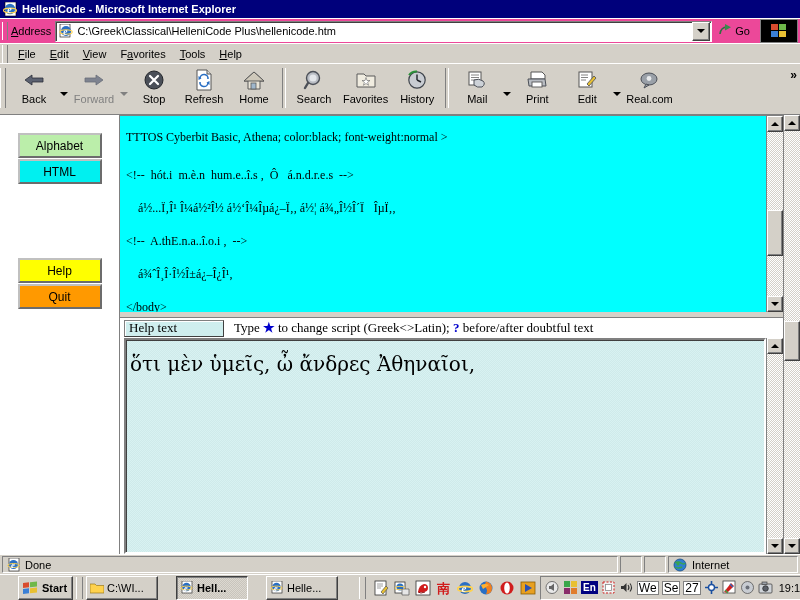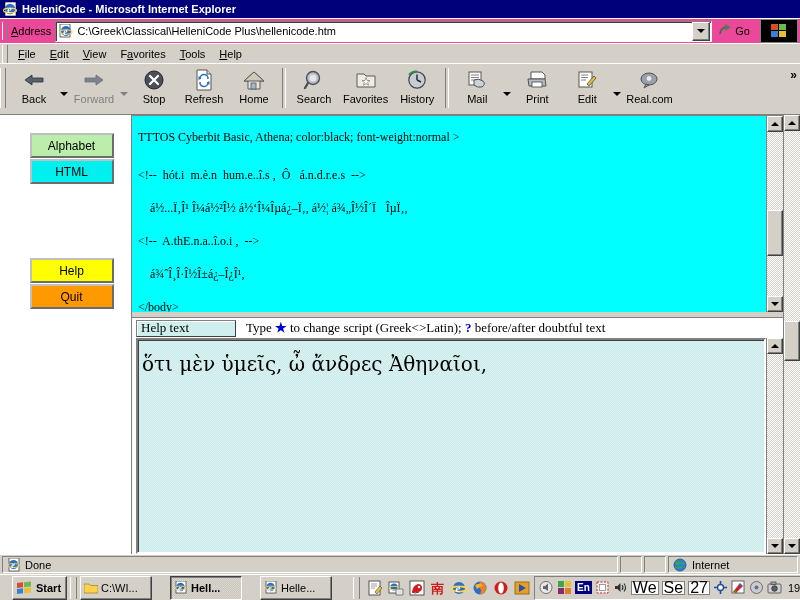--- a/index.html
+++ b/index.html
@@ -112,21 +112,21 @@
   .chev{
     position:absolute;right:3px;top:4px;color:#000;font-size:12px;font-weight:bold;
   }
   
   .content{
     flex:1;display:flex;background:#ffffff;position:relative;overflow:hidden;
   }
   .sidebar{
     width:120px;flex:none;background:#ffffff;
     border-right:1px solid #808080;
-    padding-top:18px;box-sizing:border-box;margin-left:12px;
+    padding-top:18px;box-sizing:border-box;
   }
   .sbtn{
     width:80px;height:21px;margin:0 auto 1px auto;
     display:flex;align-items:center;justify-content:center;
     font-size:12px;color:#000;
     border:2px outset #c0c0c0;
     font-family:"Liberation Sans",sans-serif;
   }
   .sbtn.gap{margin-top:74px;}
   .rightcol{flex:1;display:flex;flex-direction:column;min-width:0;}
@@ -242,21 +242,21 @@
   .st-main{flex:1;gap:4px;}
   .st-small{width:22px;margin-left:2px;}
   .st-zone{width:130px;margin-left:2px;gap:5px;}
   
   .taskbar{
     position:absolute;left:0;top:574px;width:800px;height:26px;
     background:#d4d0c8;border-top:1px solid #ffffff;
     display:flex;align-items:center;padding:1px 0;box-sizing:border-box;
   }
   .start{
-    height:22px;margin-left:12px;display:flex;align-items:center;gap:3px;
+    height:22px;margin-left:18px;display:flex;align-items:center;gap:3px;
     padding:0 5px 0 3px;font-weight:bold;font-size:11px;color:#000;
     border:1px solid #ffffff;border-right-color:#404040;border-bottom-color:#404040;
     box-shadow:inset -1px -1px 0 #808080;
     background:#d4d0c8;flex:none;
   }
   .tb-grip{
     width:5px;height:22px;margin:0 3px;flex:none;
     border-left:1px solid #ffffff;border-right:1px solid #808080;
   }
   .taskwin{
@@ -282,21 +282,21 @@
     padding:0 4px;margin-right:2px;flex:none;
     border:1px solid #808080;border-right-color:#ffffff;border-bottom-color:#ffffff;
     background:#d4d0c8;
   }
   .tray .ti{width:15px;height:15px;display:block;}
   .lang{
     background:#000080;color:#fff;font-size:10px;font-weight:bold;
     padding:1px 2px;line-height:11px;
   }
   .daybox{
-    background:#ffffff;border:1px solid #808080;font-size:16px;
+    background:#ffffff;border:1px solid #808080;font-size:12px;
     padding:0 1px;line-height:12px;color:#000;
   }
   .clock{font-size:11px;color:#000;margin-left:3px;white-space:nowrap;}
 </style>
 </head>
 <body>
 
 <div class="win">
 
   <div class="titlebar">

